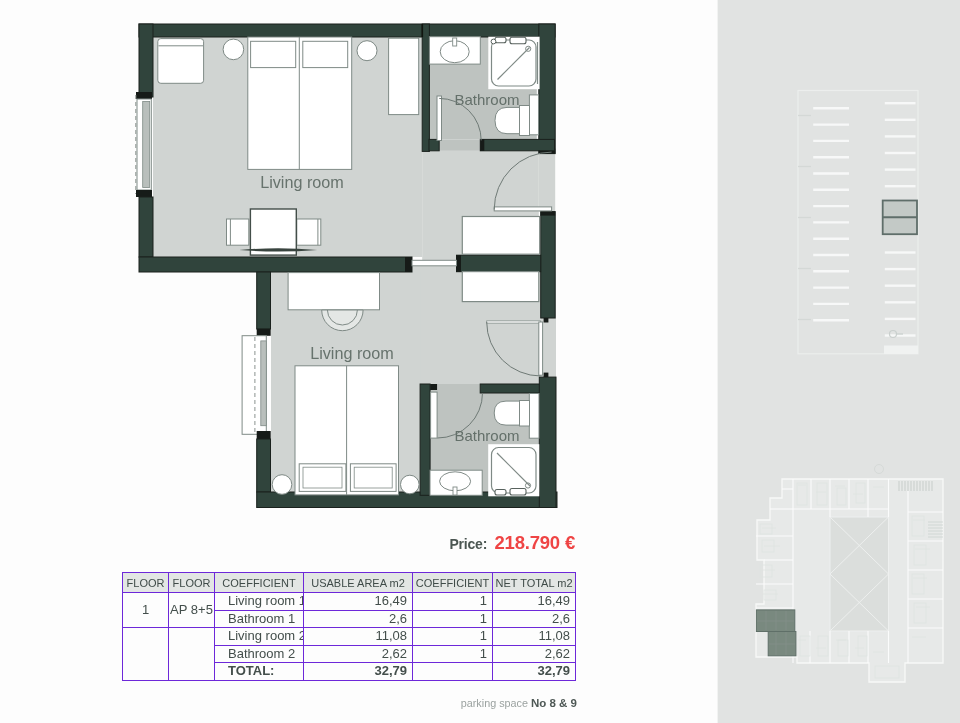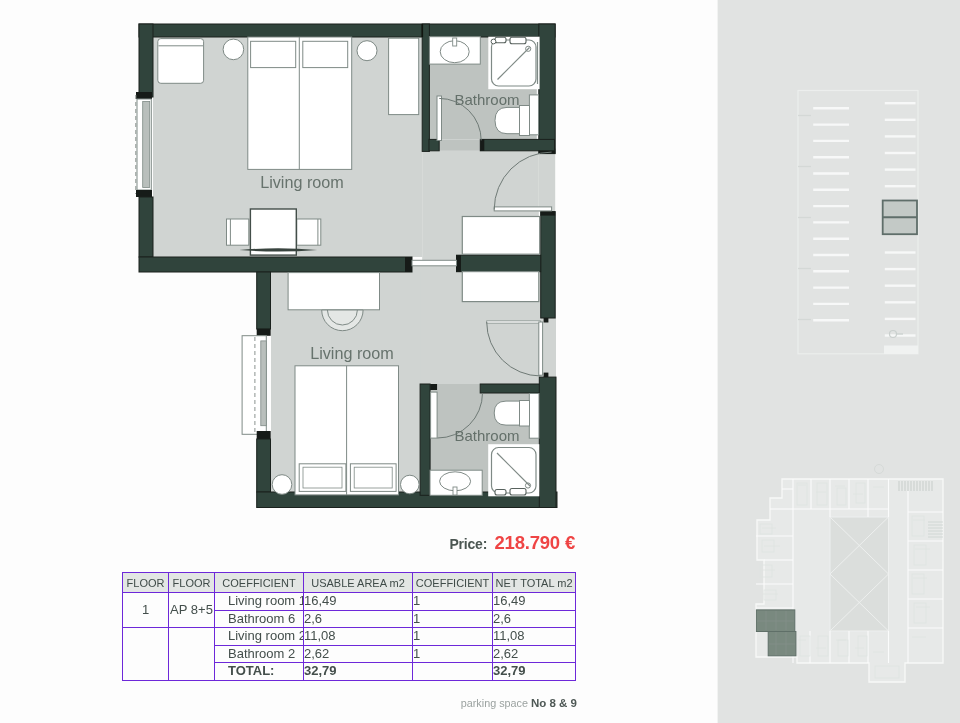--- a/index.html
+++ b/index.html
@@ -3,21 +3,21 @@
 <meta charset="utf-8">
 <style>
   html,body{margin:0;padding:0;}
   body{width:960px;height:723px;background:#fdfdfd;font-family:"Liberation Sans",sans-serif;position:relative;overflow:hidden;}
   #plan{position:absolute;left:0;top:0;}
   #tablewrap{position:absolute;left:122px;top:572px;}
   table{border-collapse:collapse;table-layout:fixed;width:453px;}
   td,th{border:1px solid #6d28d9;font-weight:normal;overflow:hidden;white-space:nowrap;}
   th{background:#e3e6e4;font-size:11px;color:#3f4b48;letter-spacing:0px;height:19px;padding:0;}
   td{font-size:13px;color:#434e4b;height:16.5px;padding:0;line-height:16.5px;}
-  .cnum{padding-right:5px;}
+  .cnum{text-align:right;padding-right:5px;}
   .cdesc{text-align:left;padding-left:13px;}
   .ccen{text-align:center;}
   .bold{font-weight:bold;margin-left:21px;}
   #price{position:absolute;top:532px;left:0;width:575px;text-align:right;color:#4b5652;font-size:14px;font-weight:bold;letter-spacing:-0.2px;}
   #price b{font-size:18.5px;color:#ef4444;letter-spacing:-0.2px;}
   #pspace{position:absolute;top:697px;left:0;width:577px;text-align:right;font-size:10.8px;color:#9ba2a0;}
   #pspace b{color:#4e5855;font-size:11.5px;}
 </style>
 </head>
 <body>
@@ -447,21 +447,21 @@
         </tr>
   <tr>
           <td class="ccen" rowspan="2">1</td>
           <td class="ccen" rowspan="2">AP 8+5</td>
           <td class="cdesc">Living room 1</td>
           <td class="cnum">16,49</td>
           <td class="cnum">1</td>
           <td class="cnum">16,49</td>
         </tr>
   <tr>
-          <td class="cdesc">Bathroom 6</td>
+          <td class="cdesc">Bathroom 1</td>
           <td class="cnum">2,6</td>
           <td class="cnum">1</td>
           <td class="cnum">2,6</td>
         </tr>
   <tr>
           <td rowspan="3"></td>
           <td rowspan="3"></td>
           <td class="cdesc">Living room 2</td>
           <td class="cnum">11,08</td>
           <td class="cnum">1</td>

